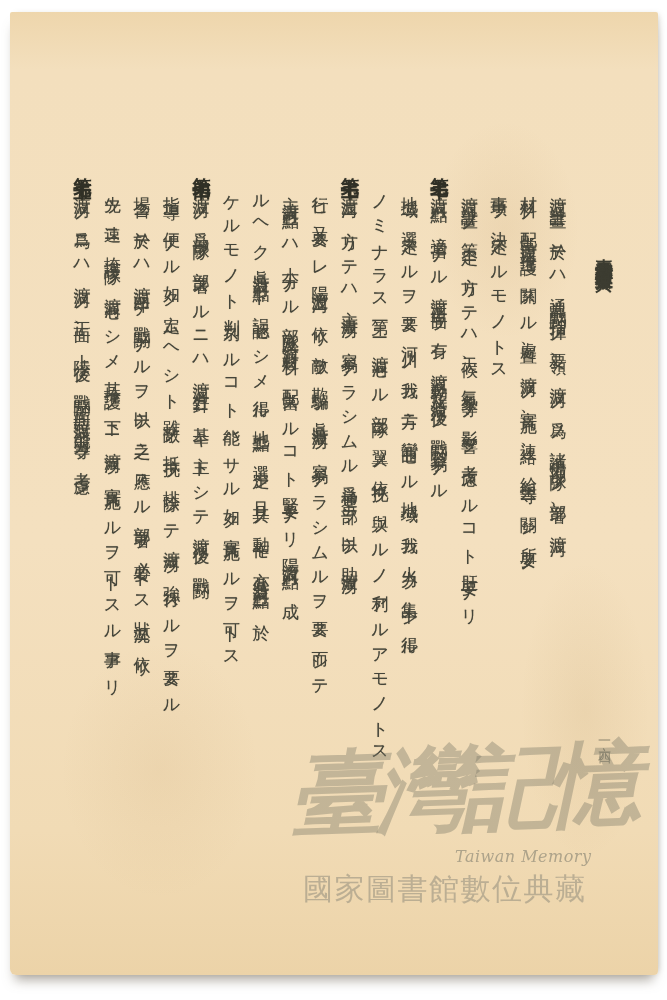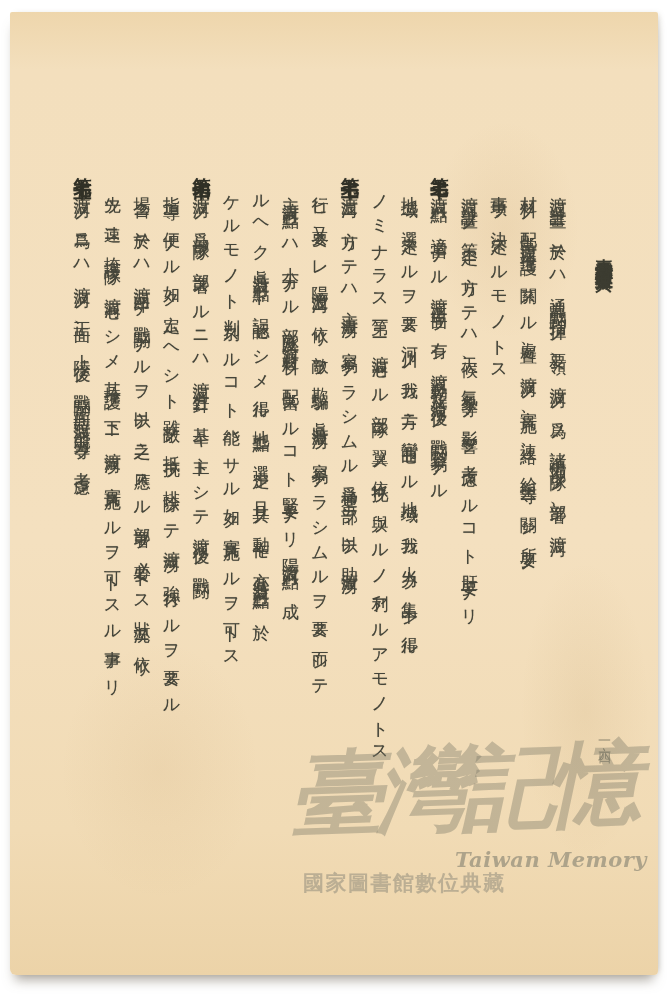--- a/index.html
+++ b/index.html
@@ -53,26 +53,26 @@
   .wm{position:absolute;z-index:3;pointer-events:none;font-family:"DejaVu Serif","Liberation Serif",serif;}
   .wm-script{
     left:290px;top:742px;width:375px;
     font-size:92px;font-style:italic;font-weight:bold;line-height:1;
     color:rgba(125,122,106,0.40);
     transform:rotate(-2deg);letter-spacing:-6px;
     white-space:nowrap;
   }
   .wm-latin{
     left:455px;top:847px;
-    font-size:21px;font-style:italic;
-    color:rgba(132,129,113,0.62);letter-spacing:0.5px;font-weight:bold;
+    font-size:16px;font-style:italic;
+    color:rgba(132,129,113,0.62);letter-spacing:0.5px;
   }
   .wm-inst{
     left:303px;top:869px;
-    font-size:21px;font-weight:bold;
+    font-size:30px;font-weight:normal;
     color:rgba(140,137,120,0.52);letter-spacing:1.5px;
     white-space:nowrap;
   }
 </style>
 </head>
 <body>
 
 <div class="paper"></div>
 <div class="stain stain1"></div>
 <div class="stain stain2"></div>

